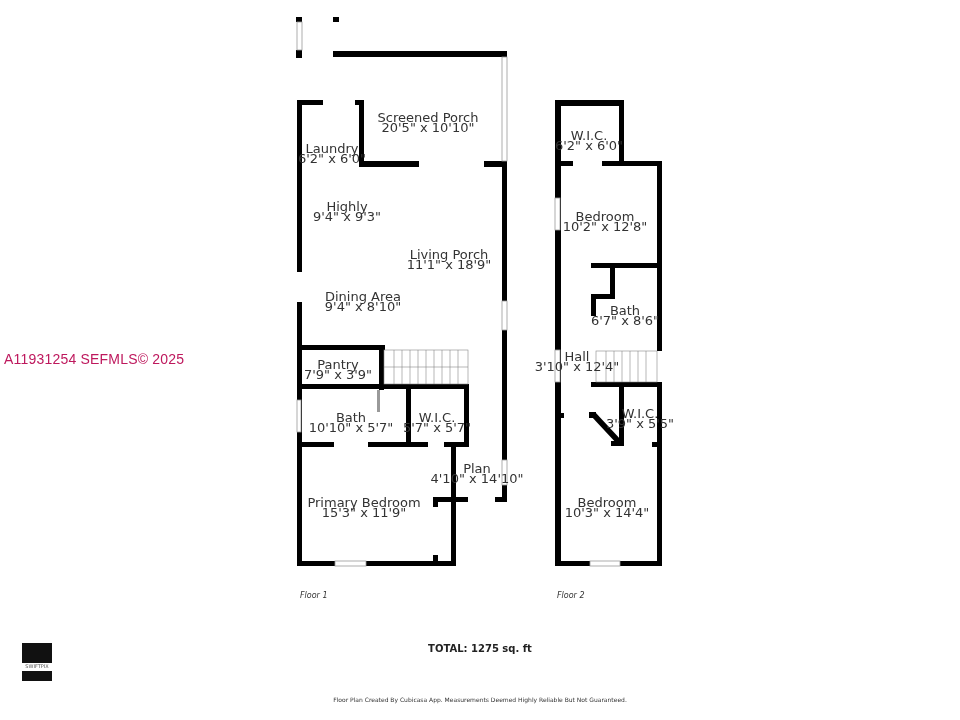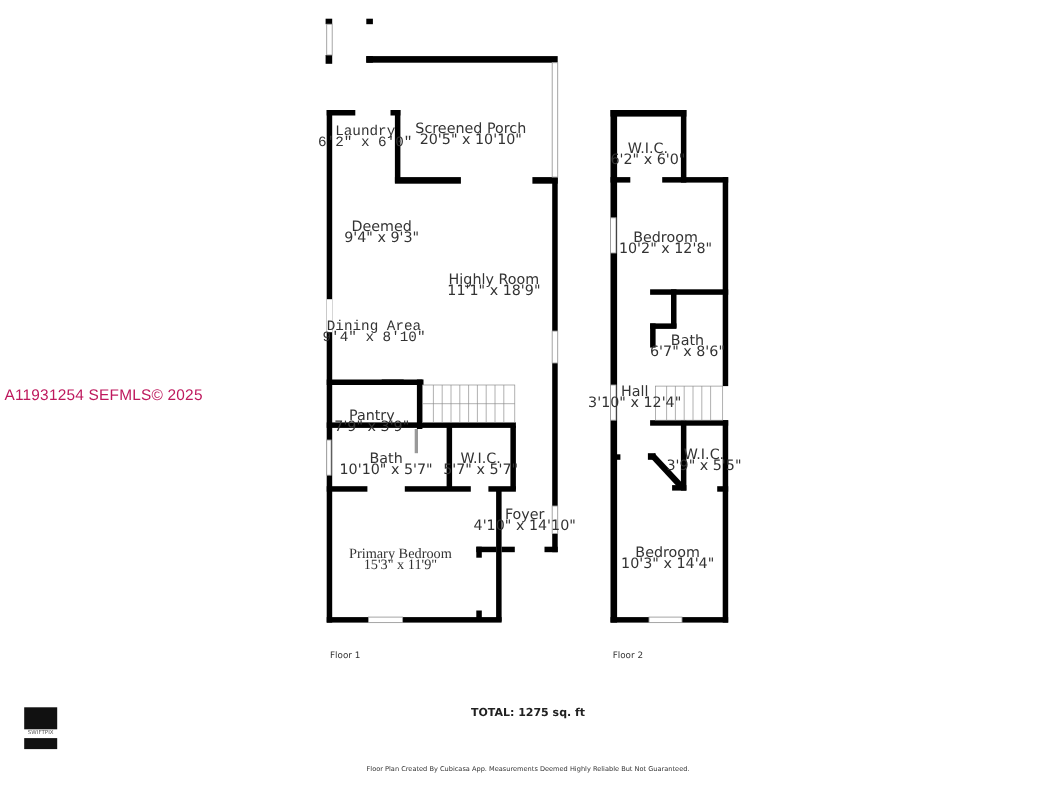--- a/index.html
+++ b/index.html
@@ -1,19 +1,19 @@
 <!DOCTYPE html>
 <html><head>
 <meta charset="utf-8">
 <style>
   html, body { margin:0; padding:0; background:#ffffff; }
   body { width:960px; height:720px; position:relative; overflow:hidden; font-family:"DejaVu Sans", sans-serif; color:#222; }
   .plan { position:absolute; left:0; top:0; width:960px; height:720px; }
   .room-label { position:absolute; text-align:center; font-size:13px; line-height:10px; color:#333; white-space:nowrap; transform:translateX(-50%); }
-  .floor-label { position:absolute; font-size:8px; color:#333; }
+  .floor-label { position:absolute; font-size:8px; color:#333;font-style:italic; }
   .watermark { position:absolute; left:4px; top:351px; font-family:"Liberation Sans", sans-serif; font-size:14px; color:#be185d; letter-spacing:0.2px; }
   .summary { position:absolute; left:0; width:960px; text-align:center; top:643px; font-size:9.5px; line-height:11px; color:#222; }
   .summary .total { font-weight:bold; font-size:10px;text-align:center; }
   .disclaimer { position:absolute; left:0; width:960px; top:696px; text-align:center; font-size:6px; color:#333; }
   .logo { position:absolute; left:22px; top:643px; width:30px; }
   .logo .box { width:30px; height:20px; background:#111; }
   .logo .box2 { width:30px; height:10px; background:#111; margin-top:1px; }
   .logo .txt { font-size:5px; color:#555; text-align:center; line-height:7px; }
 </style>
 </head>
@@ -121,53 +121,53 @@
     <rect x="590" y="561" width="30" height="5"></rect>
   </g>
 </svg>
 
 <div class="watermark">A11931254  SEFMLS© 2025</div>
 
 <div class="room-label" style="left:428px;top:113px;">
   <div>Screened Porch</div>
   <div>20'5" x 10'10"</div>
 </div>
-<div class="room-label" style="left:332px;top:115px;font-family:Liberation Mono, monospace;">
+<div class="room-label" style="left:332px;top:144px;">
   <div>Laundry</div>
   <div>6'2" x 6'0"</div>
 </div>
 <div class="room-label" style="left:347px;top:202px;">
-  <div>Deemed</div>
+  <div>Highly</div>
   <div>9'4" x 9'3"</div>
 </div>
 <div class="room-label" style="left:449px;top:250px;">
-  <div>Highly Room</div>
+  <div>Living Porch</div>
   <div>11'1" x 18'9"</div>
 </div>
-<div class="room-label" style="left:340px;top:292px;font-family:Liberation Mono, monospace;">
+<div class="room-label" style="left:363px;top:292px;">
   <div>Dining Area</div>
   <div>9'4" x 8'10"</div>
 </div>
-<div class="room-label" style="left:338px;top:360px;margin-top:14px;">
+<div class="room-label" style="left:338px;top:360px;">
   <div>Pantry</div>
   <div>7'9" x 3'9"</div>
 </div>
 <div class="room-label" style="left:351px;top:413px;">
   <div>Bath</div>
   <div>10'10" x 5'7"</div>
 </div>
 <div class="room-label" style="left:437px;top:413px;">
   <div>W.I.C.</div>
   <div>5'7" x 5'7"</div>
 </div>
 <div class="room-label" style="left:477px;top:464px;">
-  <div>Foyer</div>
+  <div>Plan</div>
   <div>4'10" x 14'10"</div>
 </div>
-<div class="room-label" style="left:364px;top:498px;font-family:Liberation Serif, serif;">
+<div class="room-label" style="left:364px;top:498px;">
   <div>Primary Bedroom</div>
   <div>15'3" x 11'9"</div>
 </div>
 
 <div class="room-label" style="left:589px;top:131px;">
   <div>W.I.C.</div>
   <div>6'2" x 6'0"</div>
 </div>
 <div class="room-label" style="left:605px;top:212px;">
   <div>Bedroom</div>

